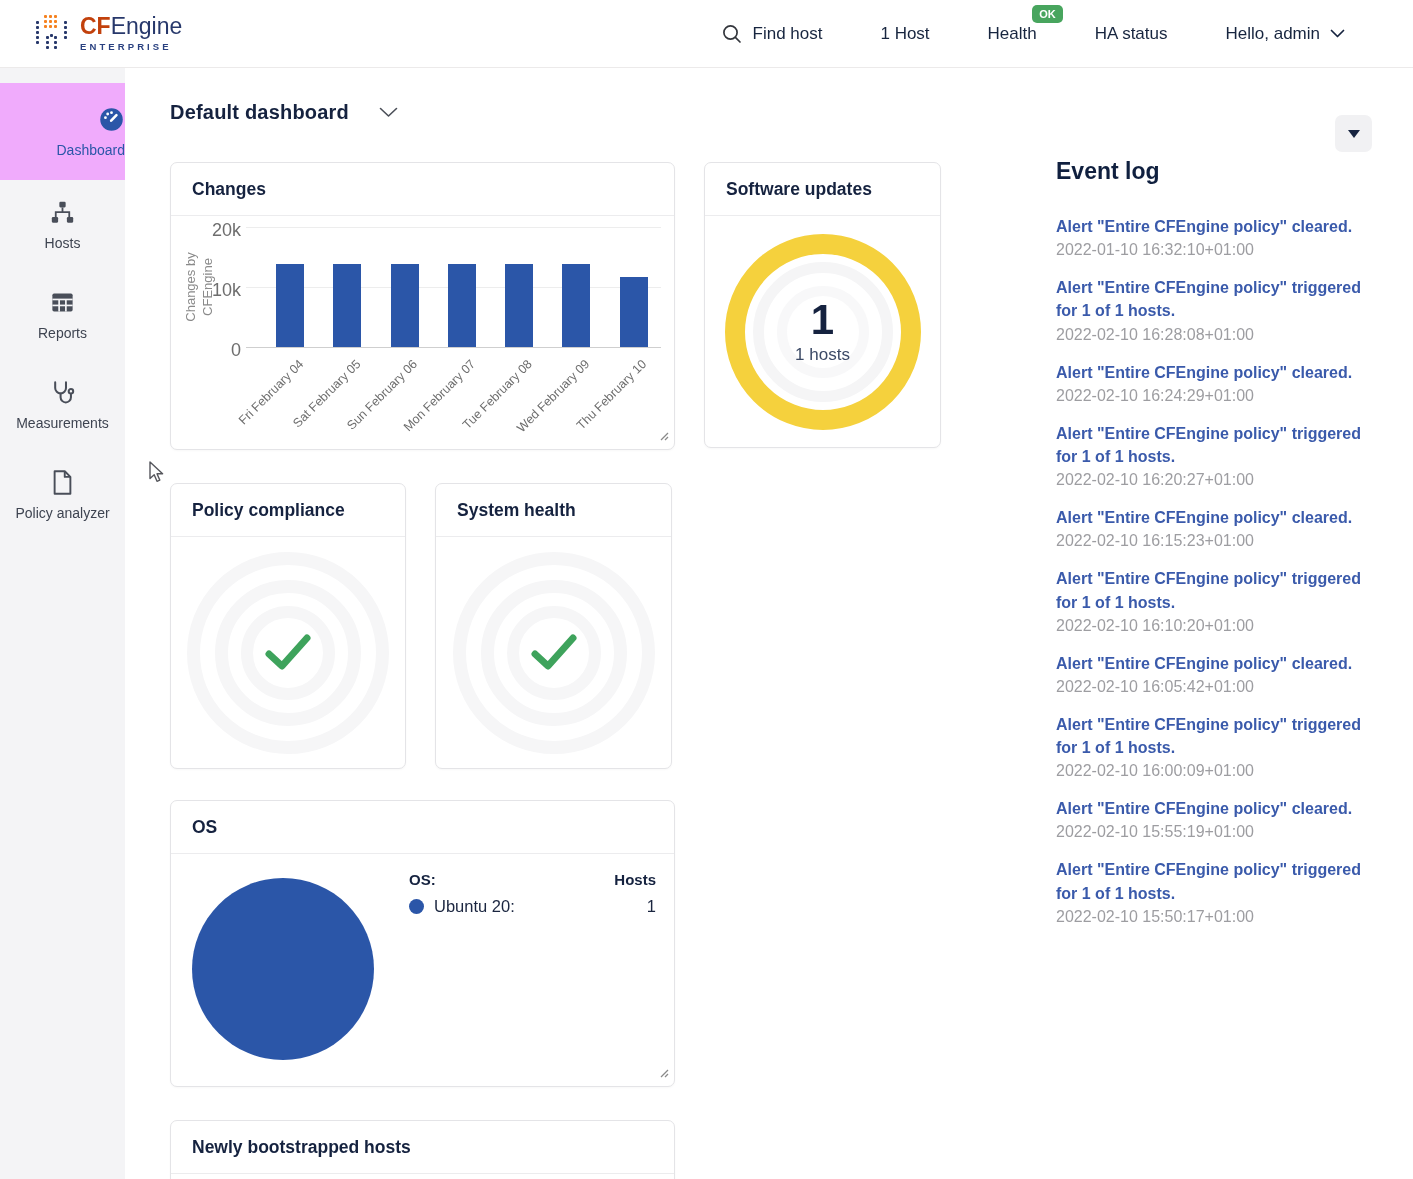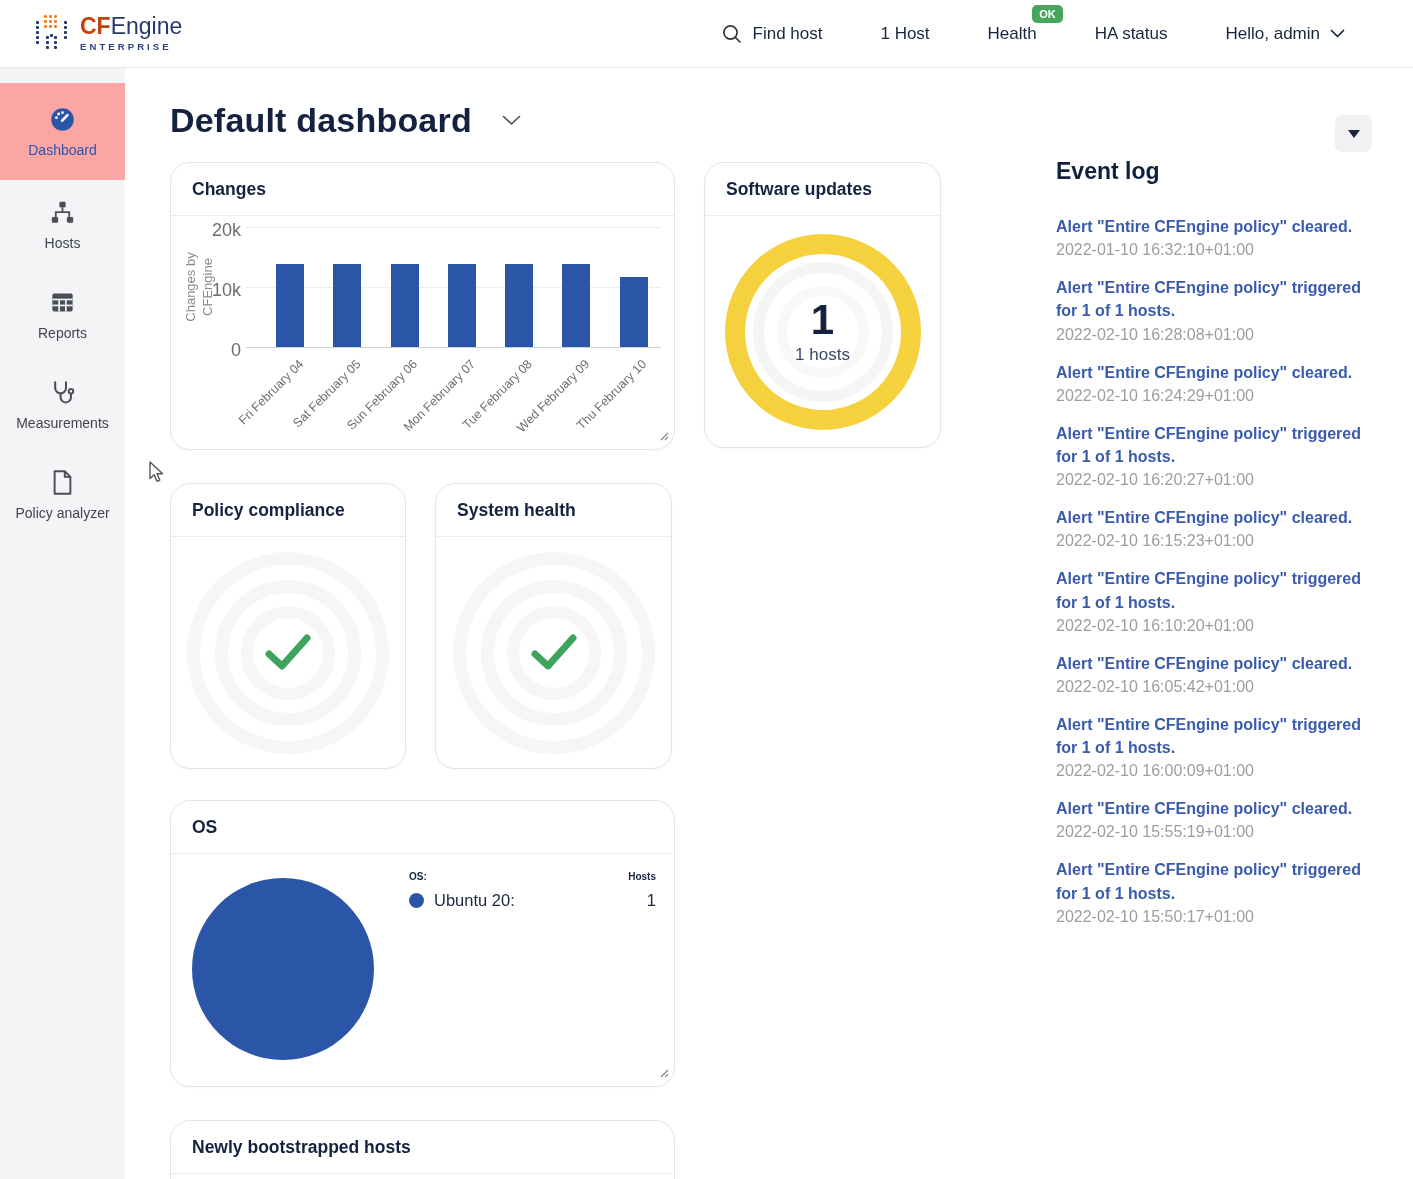--- a/index.html
+++ b/index.html
@@ -19,29 +19,29 @@
   .hnav { display:flex; align-items:center; gap:58px; font-size:17px; color:#17253f; }
   .hnav-item { display:flex; align-items:center; gap:10px; cursor:pointer; position:relative; }
   .ok-badge { position:absolute; top:-19px; right:-26px; background:#48a55e; color:#fff;
     font-size:11px; font-weight:700; padding:3px 7px; border-radius:5px; }
 
   
   .sidebar { position:absolute; left:0; top:68px; width:125px; height:1111px;
     background:#f4f4f6; padding-top:15px; z-index:4; }
   .side-item { height:90px; display:flex; flex-direction:column; align-items:center;
     justify-content:center; gap:9px; font-size:14px; color:#3e4451; cursor:pointer; }
-  .side-item.active { background:#fca5a5; height:97px; color:#2b56a8; }
+  .side-item.active { background:#f0abfc; height:97px; color:#2b56a8;align-items:flex-end; }
   .side-item svg { display:block; }
 
   
   .main { position:absolute; left:125px; top:68px; width:1288px; height:1111px; background:#fff; }
   .page-title-row { position:absolute; left:45px; top:33px; display:flex; align-items:center; gap:30px; }
-  .page-title { font-size:34px; font-weight:700; color:#15223f; letter-spacing:.2px; }
-
-  .panel { position:absolute; background:#fff; border:1px solid #e4e4e7; border-radius:20px;
+  .page-title { font-size:20px; font-weight:700; color:#15223f; letter-spacing:.2px; }
+
+  .panel { position:absolute; background:#fff; border:1px solid #e4e4e7; border-radius:7px;
     box-shadow:0 1px 2px rgba(0,0,0,.03); }
   .panel-title { height:53px; display:flex; align-items:center; padding:0 21px;
     font-size:17.5px; font-weight:700; color:#15223f; border-bottom:1px solid #ececee; }
   .panel-body { position:relative; height:calc(100% - 53px); }
 
   
   .p-changes { left:45px; top:94px;  width:505px; height:288px; }
   .gridline { position:absolute; left:75px; width:415px; height:1px; background:#ededed; }
   .gridline.base { background:#cfcfcf; }
   .ytick { position:absolute; left:28px; width:42px; text-align:right; font-size:18px; color:#6e6e6e; }
@@ -73,21 +73,21 @@
   .c-ring2 { width:146px; height:146px; border-radius:50%; border:13px solid #f6f6f7;
     display:flex; align-items:center; justify-content:center; }
   .c-ring3 { width:94px; height:94px; border-radius:50%; border:12px solid #f6f6f7;
     display:flex; align-items:center; justify-content:center; }
 
   
   .p-os { left:45px; top:732px; width:505px; height:287px; }
   .os-pie { position:absolute; left:21px; top:24px; width:182px; height:182px;
     border-radius:50%; background:#2b56a8; }
   .os-legend { position:absolute; left:238px; top:17px; width:247px; }
-  .os-lg-head { display:flex; justify-content:space-between; font-size:10px; font-weight:700;
+  .os-lg-head { display:flex; justify-content:space-between; font-size:15px; font-weight:700;
     color:#15223f; margin-bottom:9px; }
   .os-row { display:flex; align-items:center; font-size:16.5px; color:#1b2640; }
   .os-dot { width:15px; height:15px; border-radius:50%; margin-right:10px; flex:none; }
   .os-row .val { margin-left:auto; }
 
   
   .p-newly { left:45px; top:1052px; width:505px; height:90px; }
 
   
   .event-log { position:absolute; left:931px; top:90px; width:316px; }

